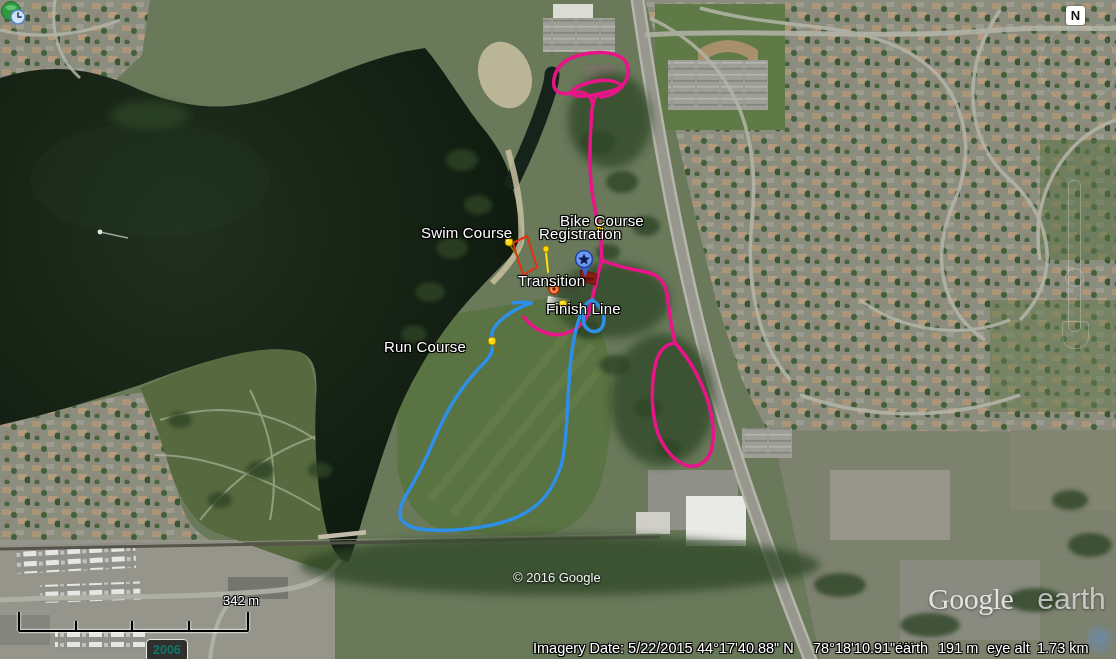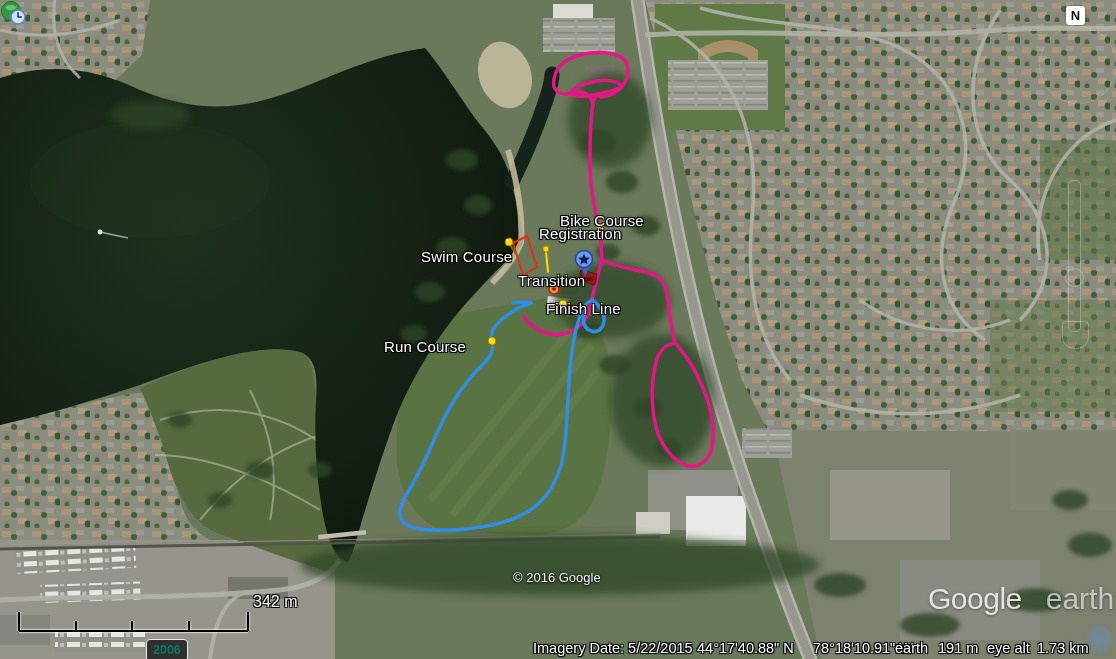--- a/index.html
+++ b/index.html
@@ -15,30 +15,30 @@
     border-radius:3px;color:#111;font-size:13px;font-weight:700;text-align:center;line-height:19px;
     box-shadow:0 0 2px rgba(0,0,0,.6);}
   .nav-ring{position:absolute;left:1039px;top:26px;width:76px;height:76px;border-radius:50%;
     border:1.5px solid rgba(255,255,255,.16);}
   .zoom-track{position:absolute;left:1068px;top:180px;width:11px;height:150px;
     border:1px solid rgba(255,255,255,.25);border-radius:5px;}
   .zoom-handle{position:absolute;left:1065px;top:268px;width:17px;height:17px;border-radius:50%;
     border:1px solid rgba(255,255,255,.3);}
   .zoom-out-btn{position:absolute;left:1062px;top:321px;width:25px;height:26px;
     border:1px solid rgba(255,255,255,.25);border-radius:4px 4px 12px 12px;}
-  .scale-text{position:absolute;left:223px;top:593px;color:#fff;font-size:16px;
-    text-shadow:-1px -1px 0 #000,1px -1px 0 #000,-1px 1px 0 #000,1px 1px 0 #000;margin-left:30px;}
+  .scale-text{position:absolute;left:223px;top:593px;color:#fff;font-size:13px;
+    text-shadow:-1px -1px 0 #000,1px -1px 0 #000,-1px 1px 0 #000,1px 1px 0 #000;}
   .time-badge{position:absolute;left:146px;top:639px;background:rgba(18,18,18,.78);
     border:1.5px solid #ededed;border-radius:4px;color:#0f766e;font-size:12.5px;font-weight:700;
     padding:3px 6px;line-height:15px;}
   .copyright{position:absolute;left:513px;top:570px;color:rgba(255,255,255,.95);font-size:13px;
     text-shadow:0 0 3px rgba(0,0,0,.9),0 1px 2px rgba(0,0,0,.8);}
   .ge-logo{position:absolute;left:928px;top:582px;font-size:30px;white-space:nowrap;
     text-shadow:0 1px 3px rgba(0,0,0,.45);}
-  .ge-logo .g1{color:rgba(238,238,238,.92);letter-spacing:-.5px;}
+  .ge-logo .g1{color:rgba(238,238,238,.92);letter-spacing:-.5px;font-family:Liberation Serif, serif;}
   .ge-logo .g2{color:rgba(233,233,233,.75);margin-left:24px;font-weight:300;}
   .statusbar{position:absolute;left:0;top:640px;width:1116px;height:19px;color:#fff;
     font-size:14.5px;
     text-shadow:-1px -1px 0 #000,1px -1px 0 #000,-1px 1px 0 #000,1px 1px 0 #000,0 0 3px #000;}
   .statusbar span{position:absolute;top:0;white-space:nowrap;}
   .st-date{left:533px;} .st-lat{left:697px;} .st-lon{left:813px;} .st-elevl{left:895px;}
   .st-elev{left:938px;} .st-eyel{left:987px;} .st-eye{left:1037px;}
   .swirl{position:absolute;left:1086px;top:625px;width:27px;height:31px;border-radius:50%;
     background:radial-gradient(circle at 50% 45%,rgba(95,145,215,.5),rgba(95,145,215,.18) 60%,transparent 75%);
     filter:blur(1px);}
@@ -282,21 +282,21 @@
         <path d="M19,631 L248,631"></path>
           <path d="M19,612 L19,631"></path>
           <path d="M248,612 L248,631"></path>
         <path d="M76,621 L76,631"></path>
           <path d="M132,621 L132,631"></path>
           <path d="M189,621 L189,631"></path>
       </g>
     </g>
   </svg>
 
-  <div class="pm-label" style="left:421px;top:248px;">Swim Course</div>
+  <div class="pm-label" style="left:421px;top:224px;">Swim Course</div>
   <div class="pm-label" style="left:560px;top:212px;">Bike Course</div>
   <div class="pm-label" style="left:539px;top:225px;">Registration</div>
   <div class="pm-label" style="left:518px;top:272px;">Transition</div>
   <div class="pm-label" style="left:530px;top:300px;padding-left:16px;">Finish Line</div>
   <div class="pm-label" style="left:384px;top:338px;">Run Course</div>
 
   <div class="compass">N</div>
   <div class="nav-ring"></div>
   <div class="zoom-track"></div>
   <div class="zoom-handle"></div>

